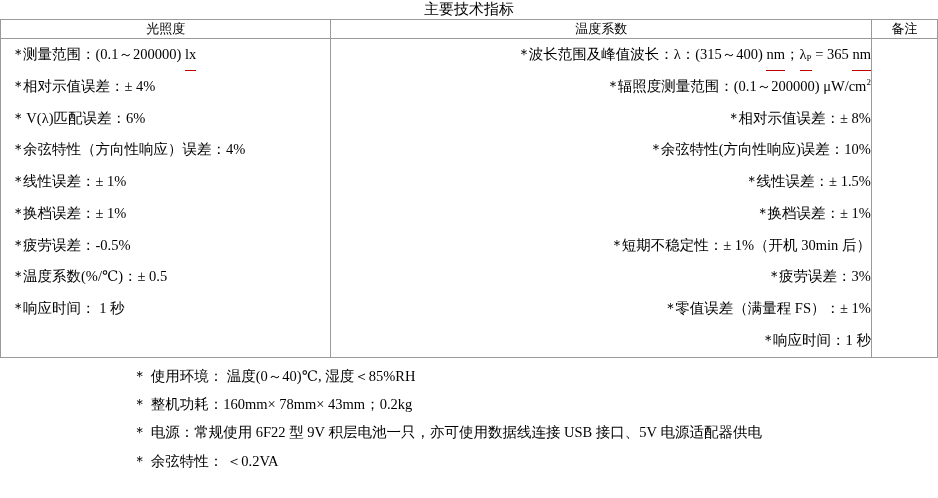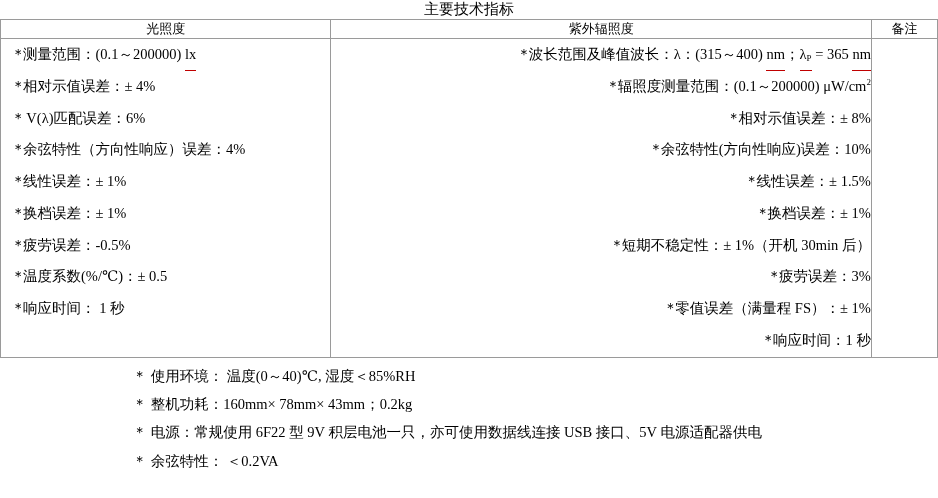--- a/index.html
+++ b/index.html
@@ -102,21 +102,21 @@
     <col class="col-illum">
     <col class="col-uv">
     <col class="col-note">
   </colgroup>
   <tbody>
     <tr>
       <td class="title-cell" colspan="3">主要技术指标</td>
     </tr>
     <tr>
       <td class="head-cell">光照度</td>
-      <td class="head-cell">紫外辐照度</td>
+      <td class="head-cell">温度系数</td>
       <td class="head-cell">备注</td>
     </tr>
     <tr>
       <td class="body-cell">
         <ul class="item-list">
           <li><span class="star">＊</span>测量范围：(0.1～200000) <span class="ul-red">lx</span></li>
           <li><span class="star">＊</span>相对示值误差：± 4%</li>
           <li><span class="star">＊</span> V(λ)匹配误差：6%</li>
           <li><span class="star">＊</span>余弦特性（方向性响应）误差：4%</li>
           <li><span class="star">＊</span>线性误差：± 1%</li>

